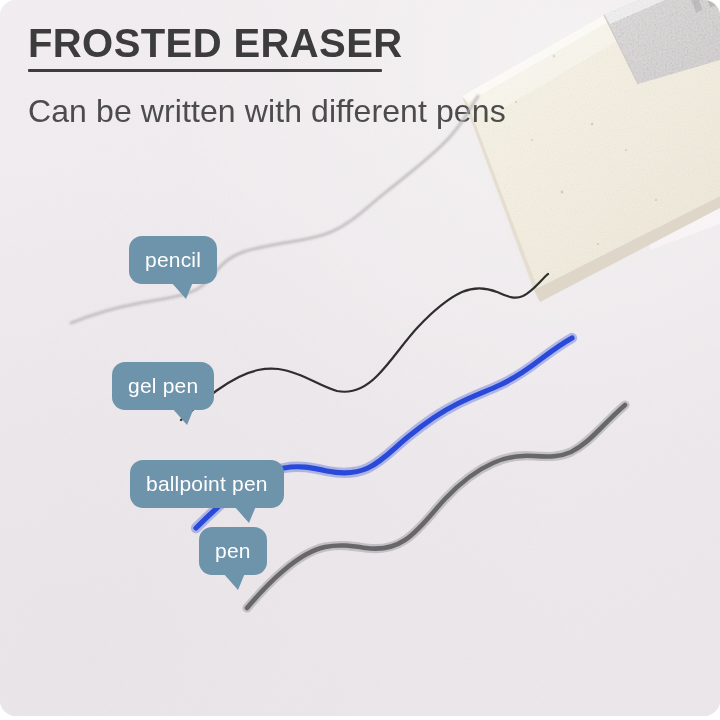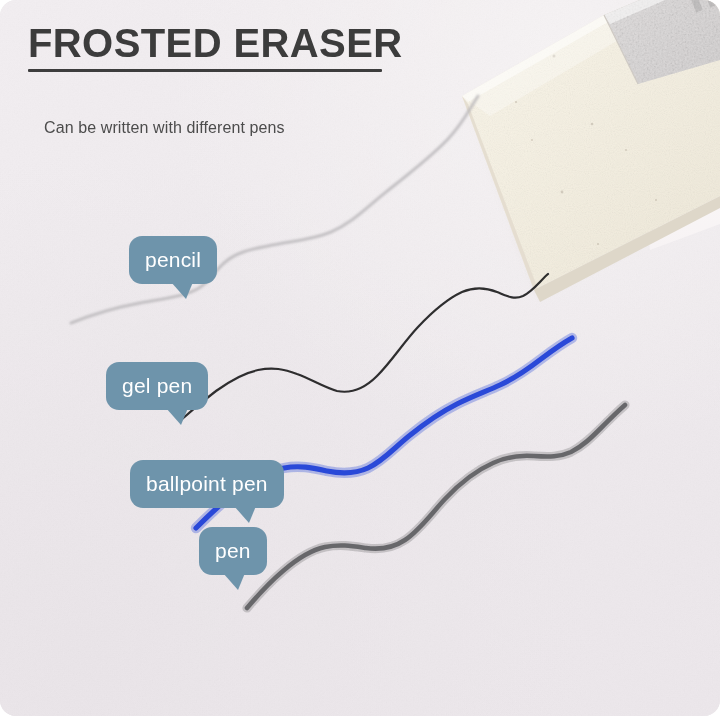--- a/index.html
+++ b/index.html
@@ -51,23 +51,23 @@
     white-space: nowrap;
   }
   .headline-rule {
     width: 354px;
     height: 3px;
     background: #3d3d3d;
     margin-top: 3px;
     border-radius: 1px;
   }
   .subhead {
-    margin: 16px;
+    margin: 0;
     padding-top: 25px;
-    font-size: 16px;
+    font-size: 32px;
     line-height: 29px;
     font-weight: normal;
     color: #4c4c4c;
     letter-spacing: .1px;
     white-space: nowrap;
   }
   
   .product-layer {
     position: absolute;
     right: 0;
@@ -99,21 +99,21 @@
     position: absolute;
     bottom: -15px;
     right: 22px;
     width: 0;
     height: 0;
     border-style: solid;
     border-width: 17px 7px 0 15px;
     border-color: #6e94ab transparent transparent transparent;
   }
   #bubble-pencil        { left: 81px;  top: 236px; }
-  #bubble-gel-pen       { left: 106px; top: 362px; }
+  #bubble-gel-pen       { left: 112px; top: 362px; }
   #bubble-ballpoint-pen { left: 130px; top: 429px; }
   #bubble-pen           { left: 199px; top: 527px; text-align: center; }
   #bubble-pencil::after        { right: 24px; }
   #bubble-gel-pen::after       { right: 20px; }
   #bubble-ballpoint-pen::after { right: 28px; }
   #bubble-pen::after           { right: 22px; }
 </style>
 </head>
 <body>
 

